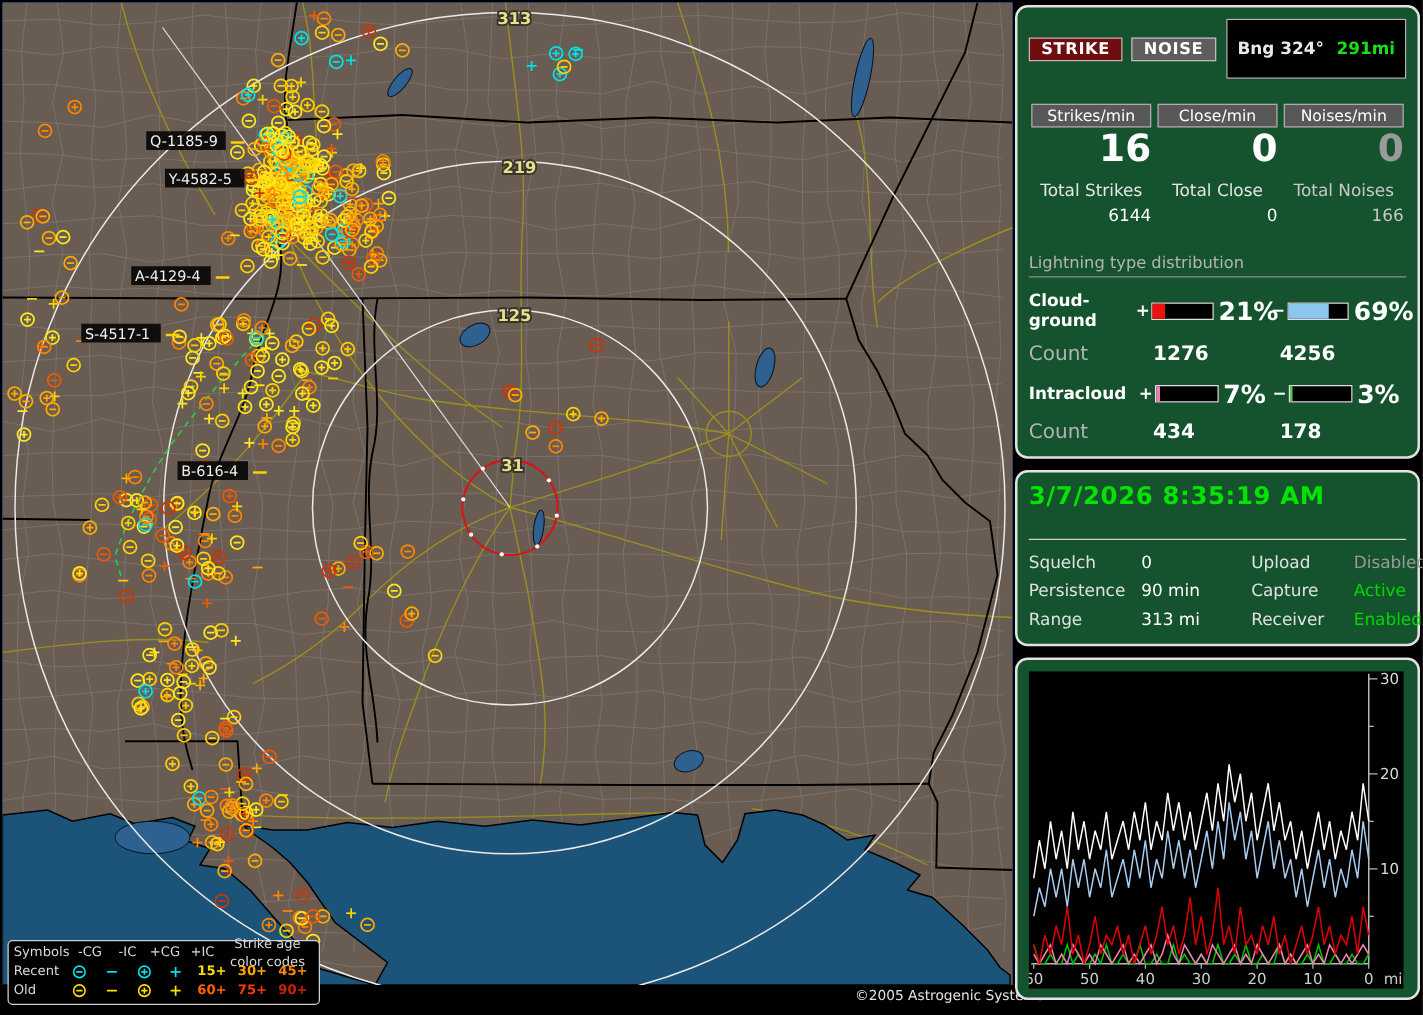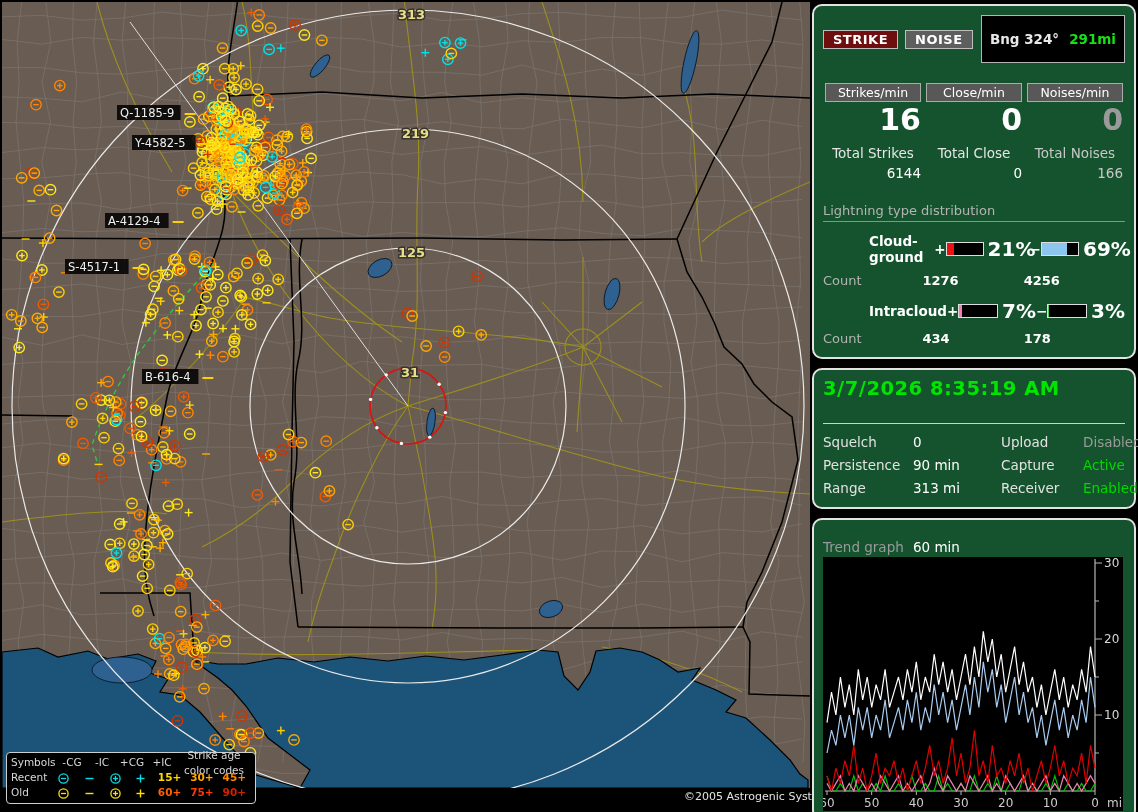--- a/index.html
+++ b/index.html
@@ -29,27 +29,27 @@
   .rates{display:flex;justify-content:space-between;margin:20px 2px 0;}
   .rate-col{width:96px;display:flex;flex-direction:column;}
   .rate-btn{background:#585858;border:1px solid #ababab;color:#fff;font-size:12.5px;text-align:center;padding:1px 0;}
   .rate-val{font-size:30px;font-weight:bold;text-align:right;line-height:34px;color:#fff;margin-top:1px;}
   .rate-tlabel{font-size:13.5px;text-align:center;margin-top:8px;color:#e6e6e6;}
   .rate-tval{font-size:13.5px;text-align:right;margin-top:4px;color:#fff;}
   .dim{color:#9a9a9a !important;}
   .semidim{color:#c8c8c8 !important;}
   .dist{margin-top:22px;}
   .dist-title{color:#b4b4b4;font-size:13px;border-bottom:1px solid #8e8e8e;padding-bottom:3px;}
-  .dist-row{display:flex;align-items:center;margin-top:11px;font-size:13.5px;margin-left:46px;}
+  .dist-row{display:flex;align-items:center;margin-top:11px;font-size:13.5px;}
   .dist-name{width:94px;font-weight:bold;color:#fff;}
   .dist-sign{width:14px;font-weight:bold;color:#fff;}
   .dist-bar{width:52px;height:12px;border:1px solid #dedede;background:#000;margin-right:4px;}
   .dist-fill{height:100%;}
   .dist-pct{width:42px;font-weight:bold;font-size:20px;color:#fff;}
-  .count-row{display:flex;margin-top:8px;font-size:13px;color:#b4b4b4;}
+  .count-row{display:flex;margin-top:8px;font-size:16px;color:#b4b4b4;}
   .count-lab{width:108px;}
   .count-v{width:110px;font-weight:bold;color:#fff;}
   .dt{color:#00e400;font-weight:bold;font-size:19.5px;border-bottom:1px solid #cfcfcf;
       padding-bottom:23px;letter-spacing:.5px;white-space:nowrap;}
   .grid4{display:grid;grid-template-columns:90px 88px 82px auto;row-gap:7px;margin-top:10px;font-size:13.5px;}
   .lab{color:#e2e2e2;} .lab2{color:#9a9a9a;} .val{color:#fff;}
   .green{color:#00d800 !important;}
   .trend-row{margin-top:12px;font-size:13.5px;display:flex;}
   .trend-row .lab2{width:90px;}
   #trend-svg{display:block;margin-top:2px;}
@@ -995,24 +995,20 @@
       <span class="val green">Active</span>
 
       <span class="lab">Range</span>
       <span class="val">313 mi</span>
       <span class="lab">Receiver</span>
       <span class="val green">Enabled</span>
     </div>
   </div>
 
   <div class="panel">
-    <div class="trend-row">
-      <span class="lab2">Trend graph</span>
-      <span class="val">60 min</span>
-    </div>
     <svg id="trend-svg" width="300" height="254" viewBox="0 0 300 254">
         <rect x="0" y="0" width="300" height="254" fill="#000"></rect>
         <line x1="272" y1="2" x2="272" y2="234" stroke="#b8b8b8" stroke-width="1.2"></line>
         <line x1="272" y1="196" x2="276" y2="196" stroke="#b8b8b8" stroke-width="1"></line>
         <line x1="272" y1="158" x2="279" y2="158" stroke="#b8b8b8" stroke-width="1"></line>
         <text x="281" y="162" fill="#d8d8d8" font-size="12">10</text>
         <line x1="272" y1="120" x2="276" y2="120" stroke="#b8b8b8" stroke-width="1"></line>
         <line x1="272" y1="82" x2="279" y2="82" stroke="#b8b8b8" stroke-width="1"></line>
         <text x="281" y="86" fill="#d8d8d8" font-size="12">20</text>
         <line x1="272" y1="44" x2="276" y2="44" stroke="#b8b8b8" stroke-width="1"></line>

